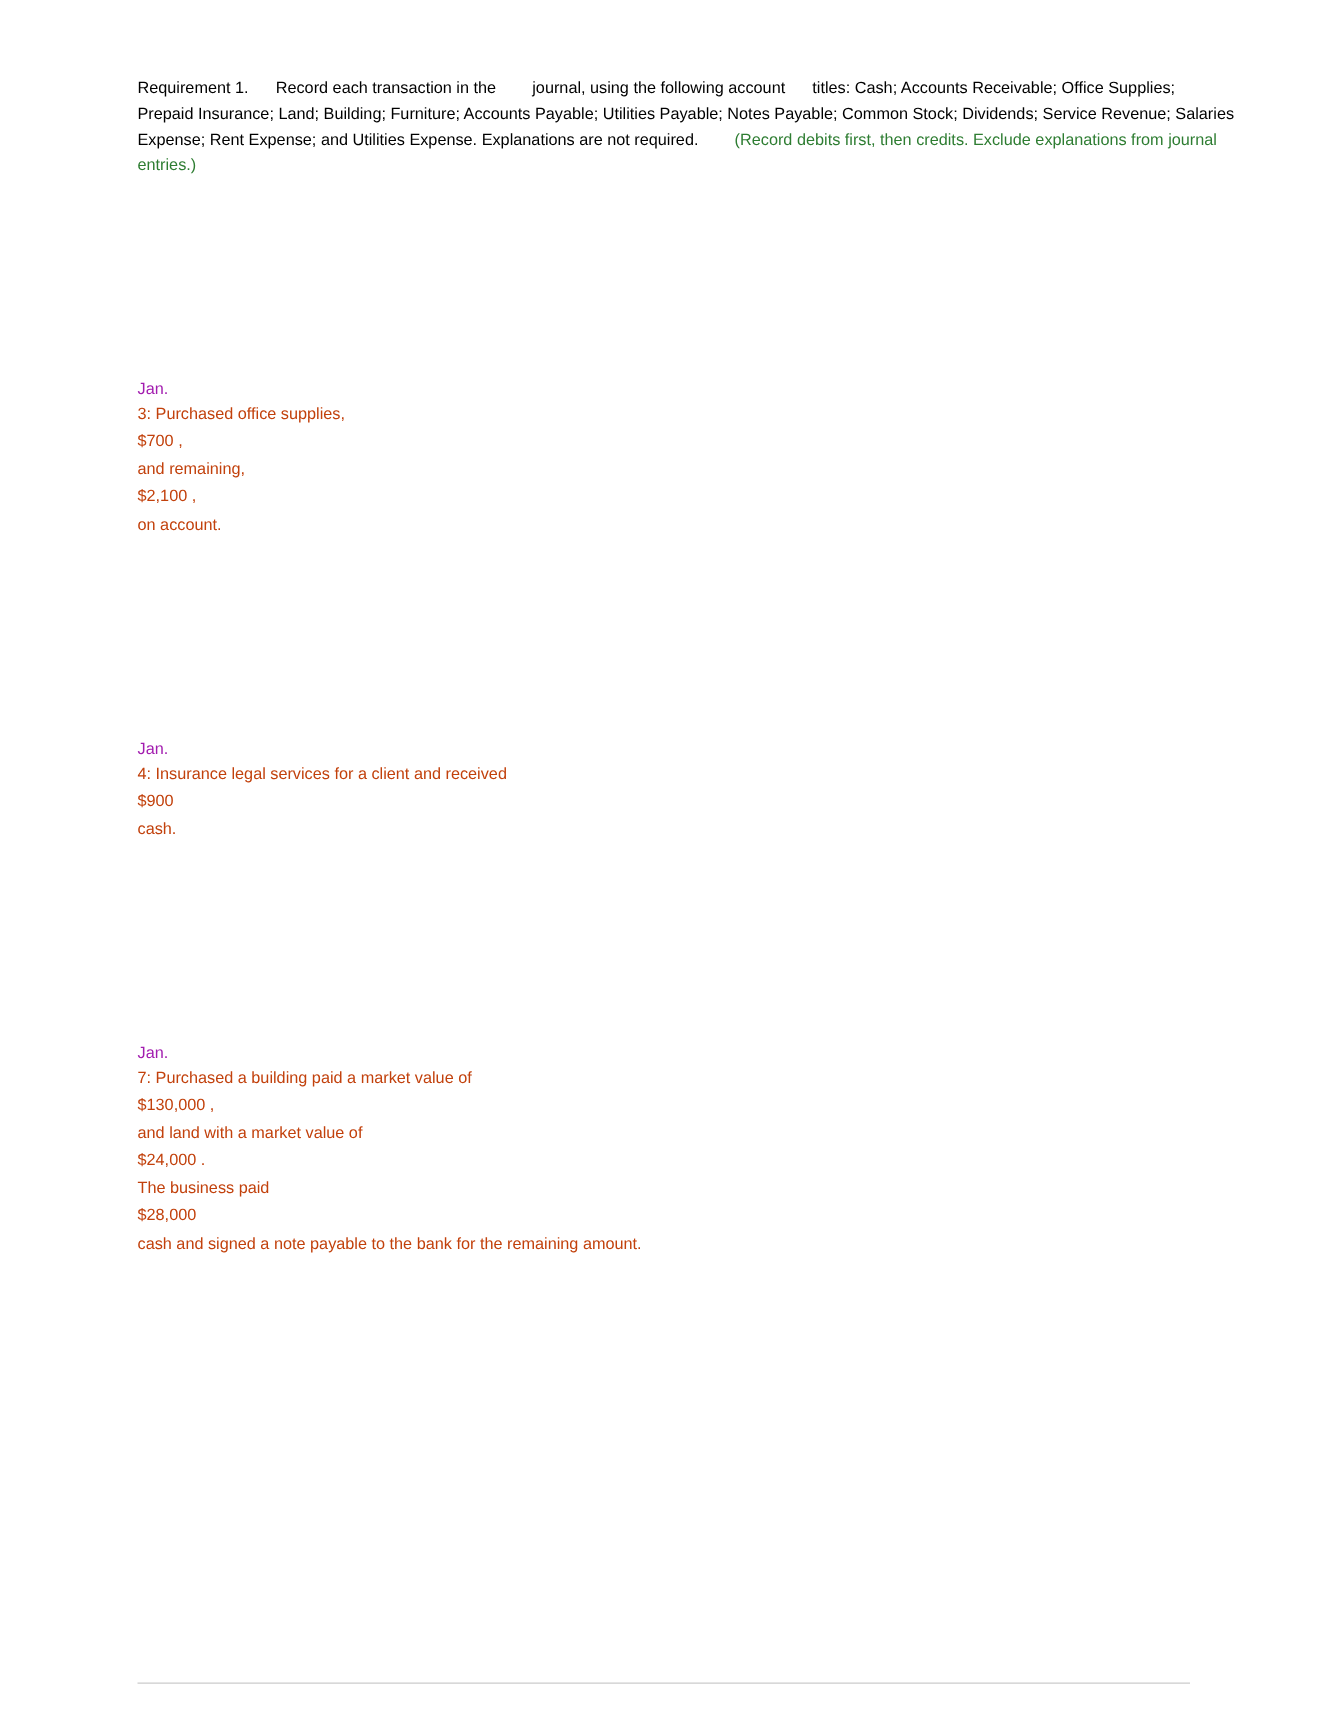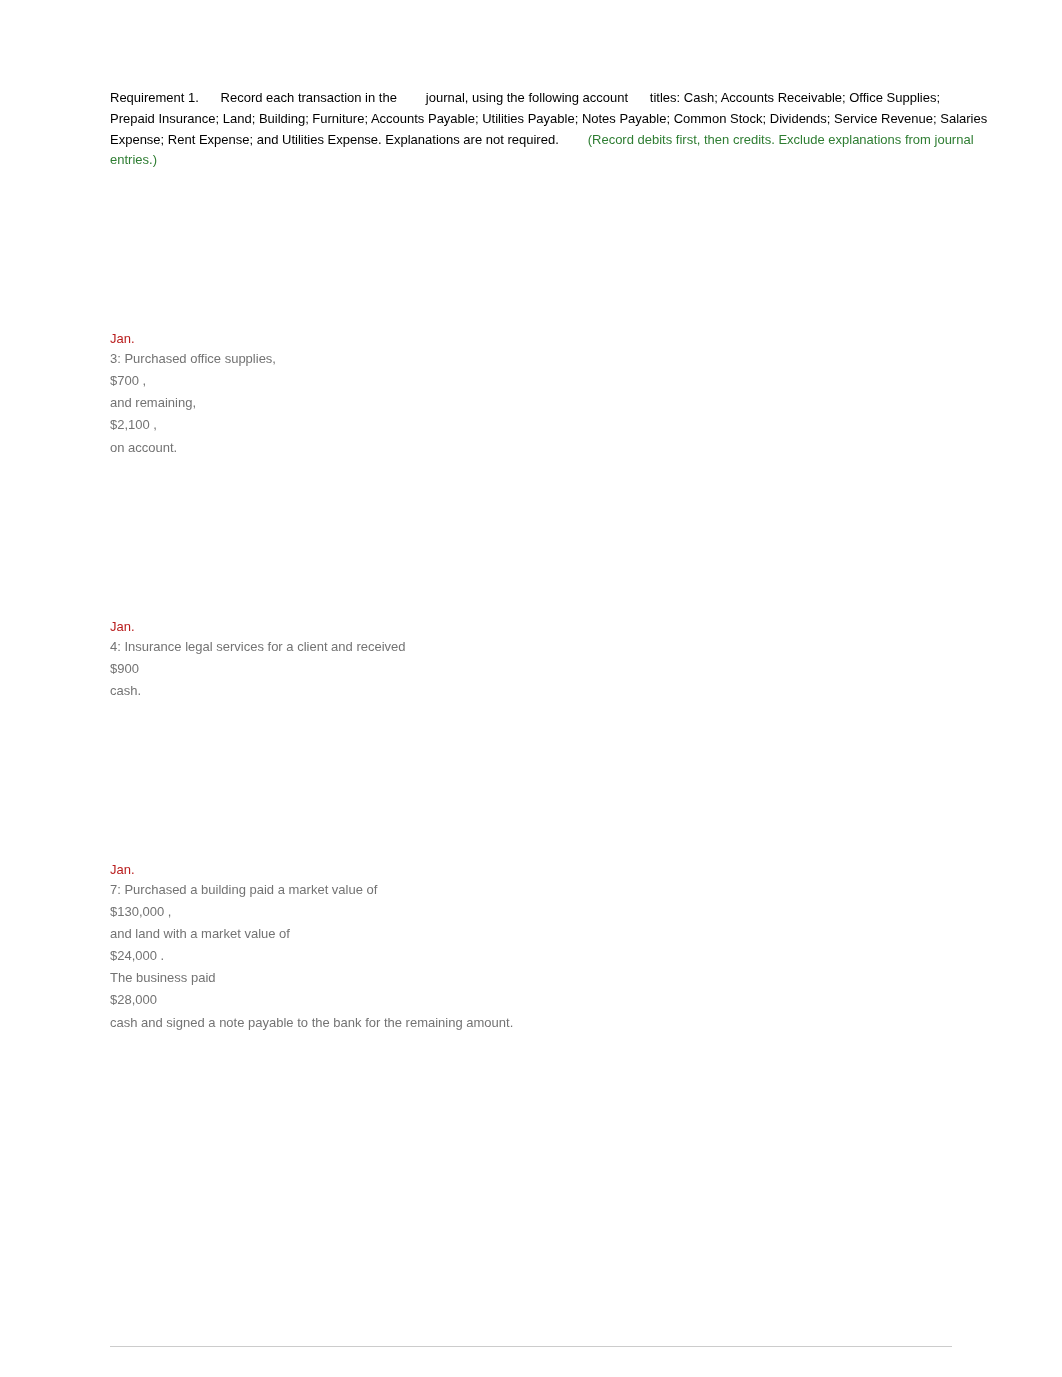--- a/index.html
+++ b/index.html
@@ -14,21 +14,20 @@
       font-size: 13px;
       color: #000000;
       width: 1062px;
       min-height: 1377px;
       position: relative;
     }
 
     .page-container {
       padding: 60px 74px 60px 110px;
       max-width: 1062px;
-      margin-top: 28px;
     }
 
     .requirement-text {
       font-size: 13px;
       line-height: 1.6;
       color: #000000;
       margin-bottom: 20px;
     }
 
     .requirement-text .green-text {
@@ -42,27 +41,27 @@
     .transaction-block-2 {
       margin-top: 160px;
     }
 
     .transaction-block-3 {
       margin-top: 160px;
     }
 
     .transaction-label {
       font-size: 13px;
-      color: #b91c1c;
+      color: #a21caf;
       margin-bottom: 2px;
     }
 
     .transaction-detail {
       font-size: 13px;
-      color: #737373;
+      color: #c2410c;
       line-height: 1.7;
     }
 
     .bottom-line {
       position: absolute;
       bottom: 30px;
       left: 110px;
       right: 110px;
       height: 1px;
       background: #cccccc;

